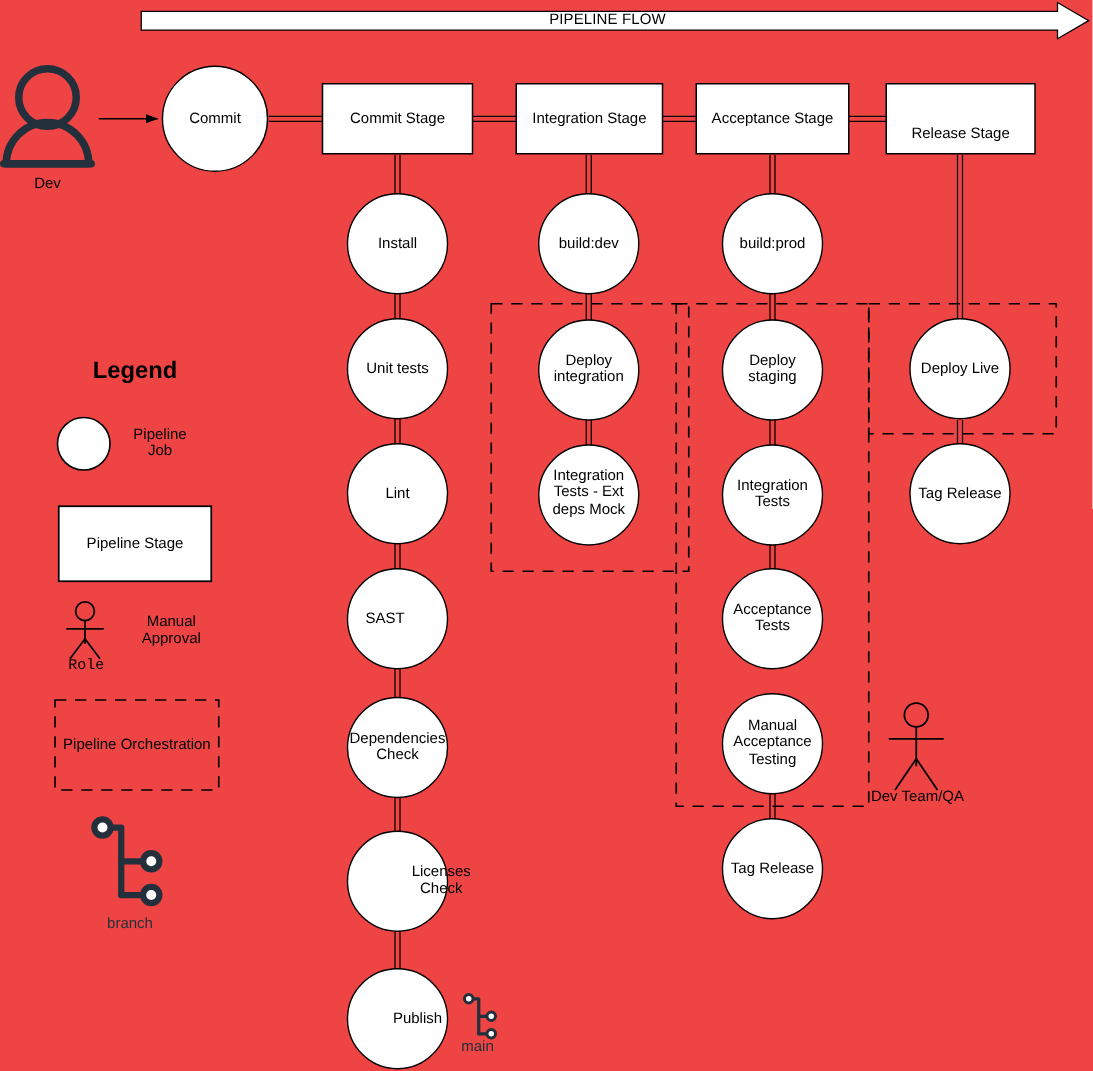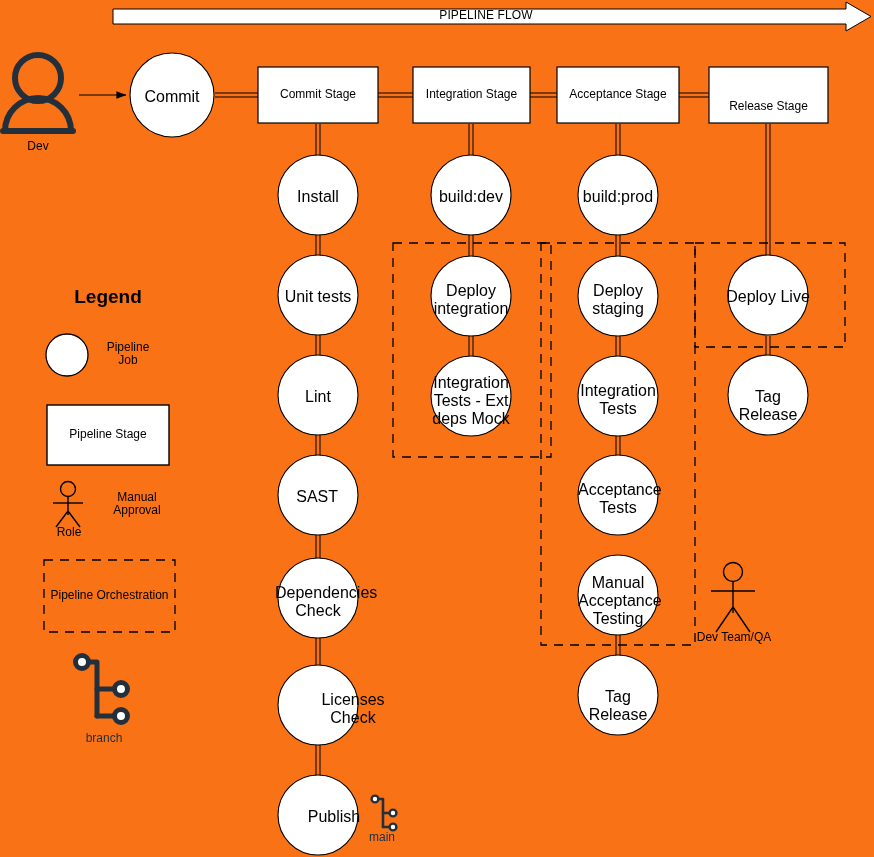--- a/index.html
+++ b/index.html
@@ -10,41 +10,41 @@
   }
   body {
     font-family: "Liberation Sans", "DejaVu Sans", sans-serif;
     color: #000000;
   }
   #canvas {
     position: relative;
     width: 874px;
     height: 857px;
     overflow: hidden;
-    background: #f97316;
+    background: #ef4444;
   }
   #svg-layer {
     position: absolute;
     left: 0;
     top: 0;
     width: 874px;
     height: 857px;
   }
   
   .lbl {
     position: absolute;
     text-align: center;
     line-height: 1.12;
     color: #000000;
     font-size: 12px;
     white-space: pre-line;
     pointer-events: none;
   }
   .node-text {
-    font-size: 16px;
+    font-size: 12px;
     color: #000000;
   }
   .stage-text {
     font-size: 12px;
   }
   .flow-text {
     font-size: 12px;
     letter-spacing: 0.1px;
   }
   .legend-title {
@@ -294,21 +294,21 @@
   <div class="lbl node-text" style="left:132px; top:88px; width:80px;">Commit</div>
 
   <div class="lbl stage-text" style="left:258px; top:88px; width:120px;">Commit Stage</div>
   <div class="lbl stage-text" style="left:413px; top:88px; width:117px;">Integration Stage</div>
   <div class="lbl stage-text" style="left:557px; top:88px; width:122px;">Acceptance Stage</div>
   <div class="lbl stage-text" style="left:709px; top:88px; width:119px;margin-top:12px;">Release Stage</div>
 
   <div class="lbl node-text" style="left:278px; top:188px; width:80px;">Install</div>
   <div class="lbl node-text" style="left:278px; top:288px; width:80px;">Unit tests</div>
   <div class="lbl node-text" style="left:278px; top:388px; width:80px;">Lint</div>
-  <div class="lbl node-text" style="left:278px; top:488px; width:60px;text-align:right;">SAST</div>
+  <div class="lbl node-text" style="left:278px; top:488px; width:60px;">SAST</div>
   <div class="lbl node-text" style="left:275px; top:584px; width:86px;">Dependencies
 Check</div>
   <div class="lbl node-text" style="left:278px; top:691px; width:80px;margin-left:35px;">Licenses
 Check</div>
   <div class="lbl node-text" style="left:278px; top:808px; width:80px;margin-left:16px;">Publish</div>
 
   <div class="lbl node-text" style="left:431px; top:188px; width:80px;">build:dev</div>
   <div class="lbl node-text" style="left:431px; top:282px; width:80px;">Deploy
 integration</div>
   <div class="lbl node-text" style="left:430px; top:374px; width:82px;">Integration
@@ -335,19 +335,19 @@
   <div class="lbl legend-title" style="left:38px; top:286px; width:140px;">Legend</div>
 
   <div class="lbl legend-item-text" style="left:92px; top:341px; width:72px;">Pipeline
 Job</div>
 
   <div class="lbl legend-item-text" style="left:47px; top:428px; width:122px;">Pipeline Stage</div>
 
   <div class="lbl legend-item-text" style="left:94px; top:491px; width:86px;">Manual
 Approval</div>
 
-  <div class="lbl legend-item-text" style="left:44px; top:526px; width:50px;">Role</div>
+  <div class="lbl legend-item-text" style="left:44px; top:526px; width:50px;font-family:Liberation Mono, monospace;">Role</div>
 
   <div class="lbl legend-item-text" style="left:44px; top:589px; width:131px;">Pipeline Orchestration</div>
 
   <div class="lbl branch-text" style="left:72px; top:732px; width:64px;">branch</div>
 
 </div>
 
 </body></html>

